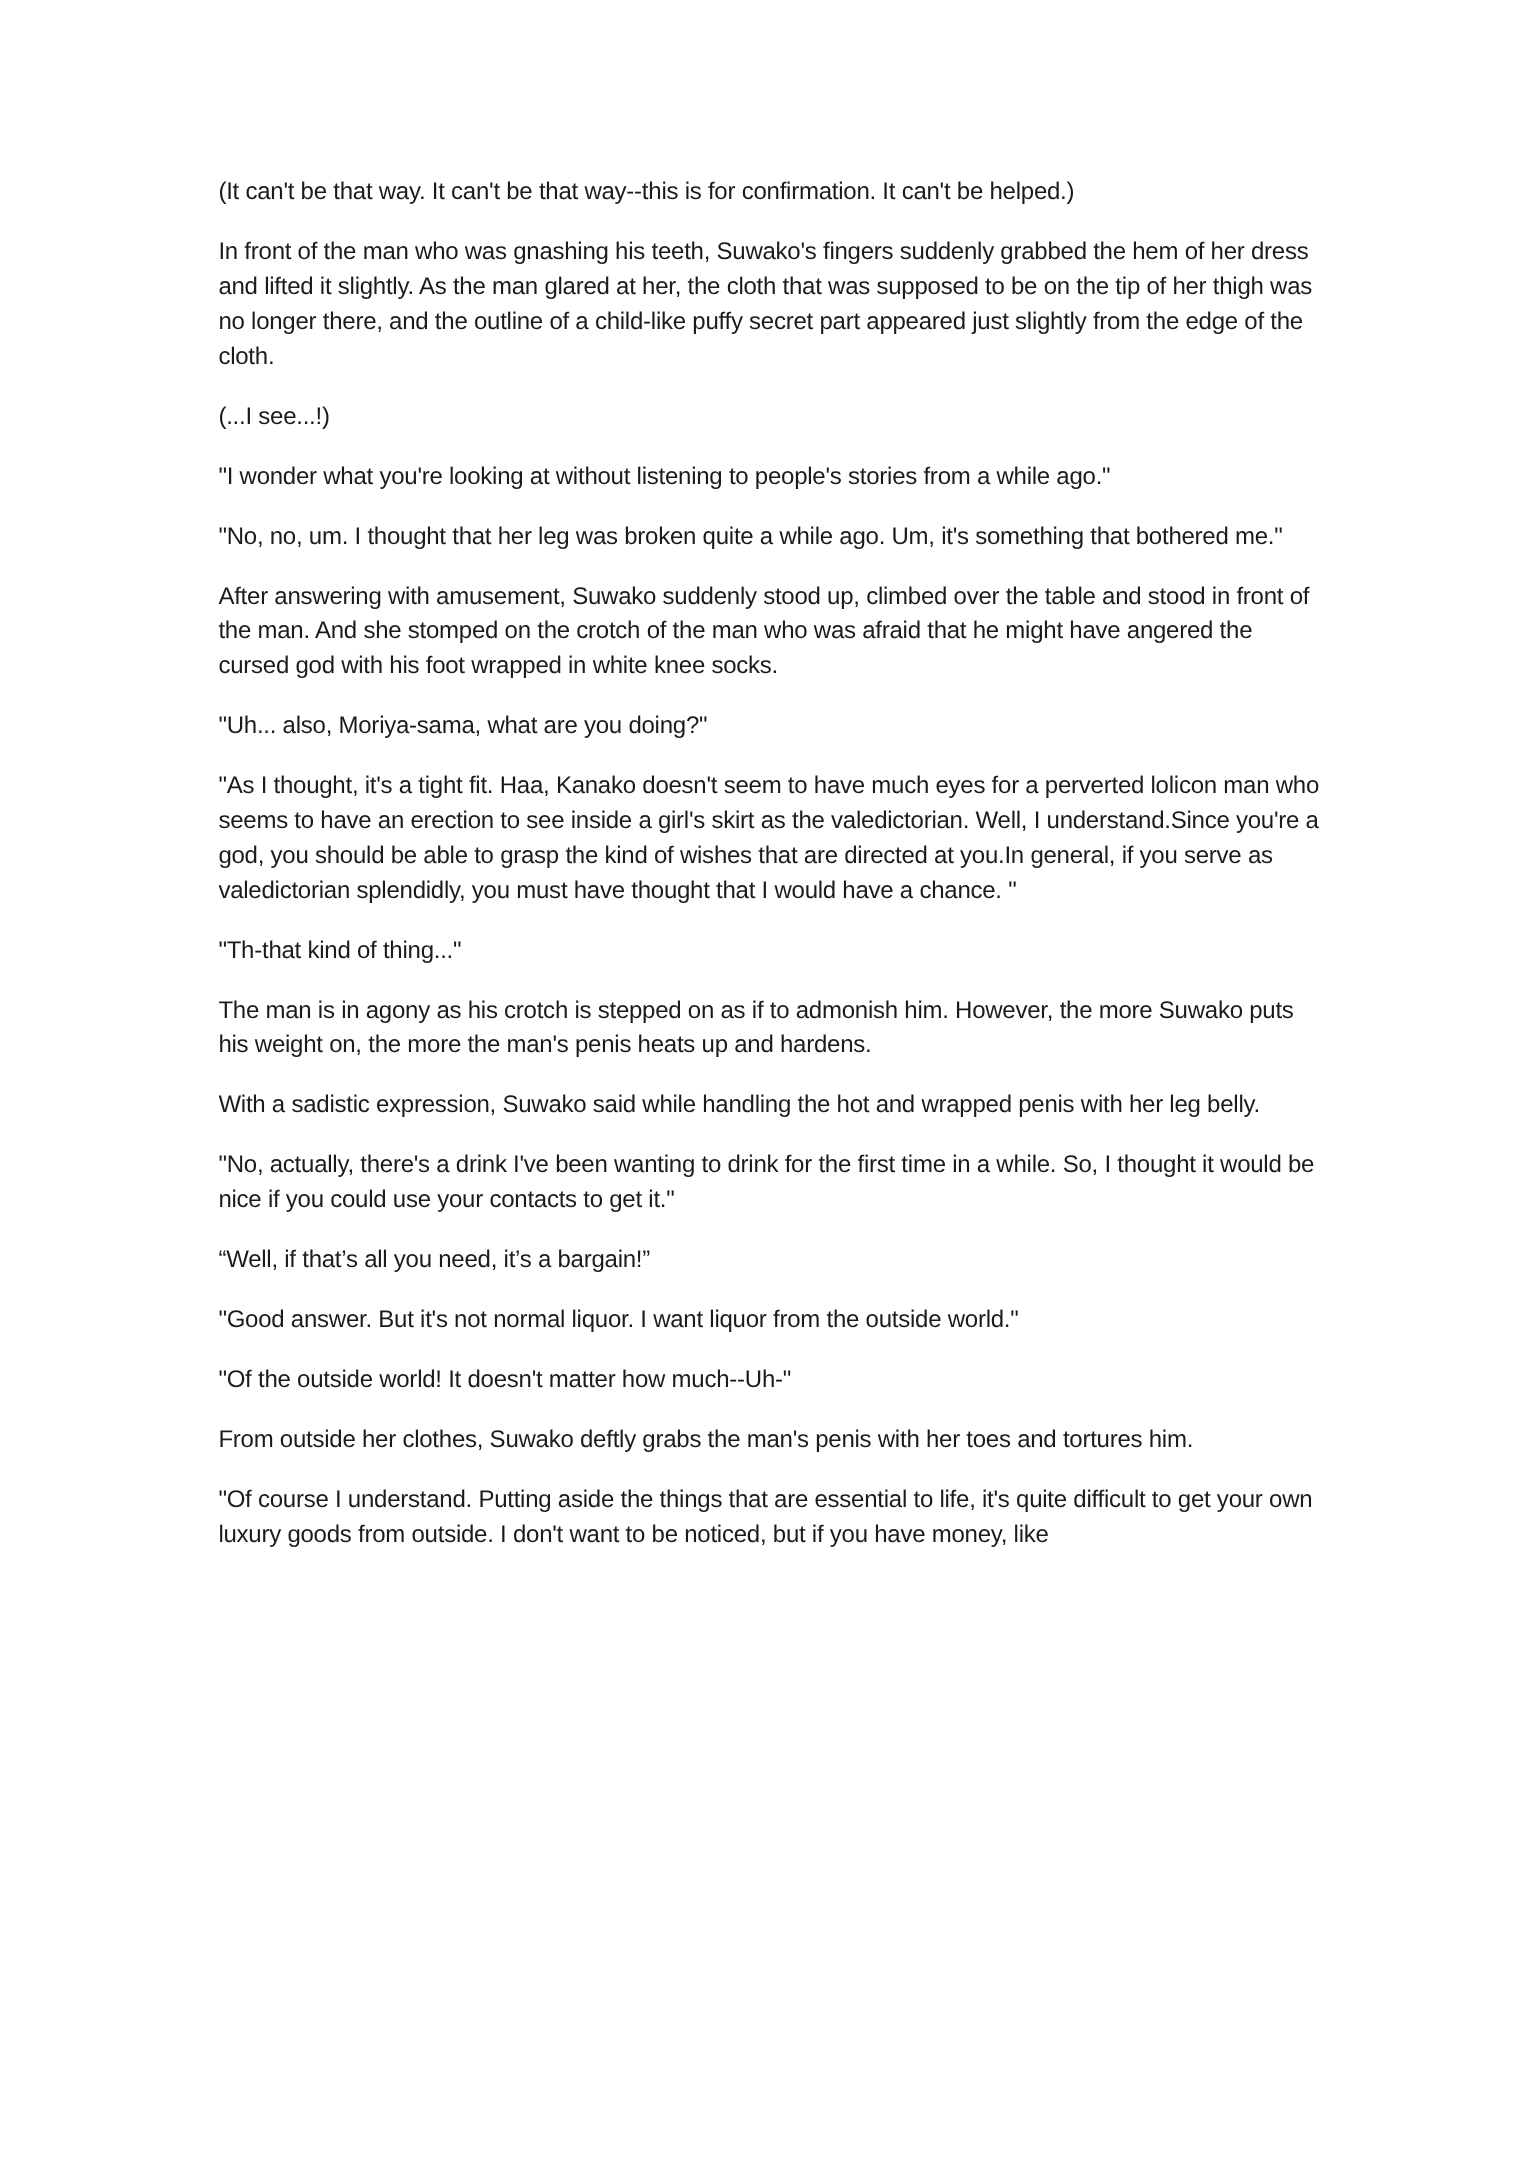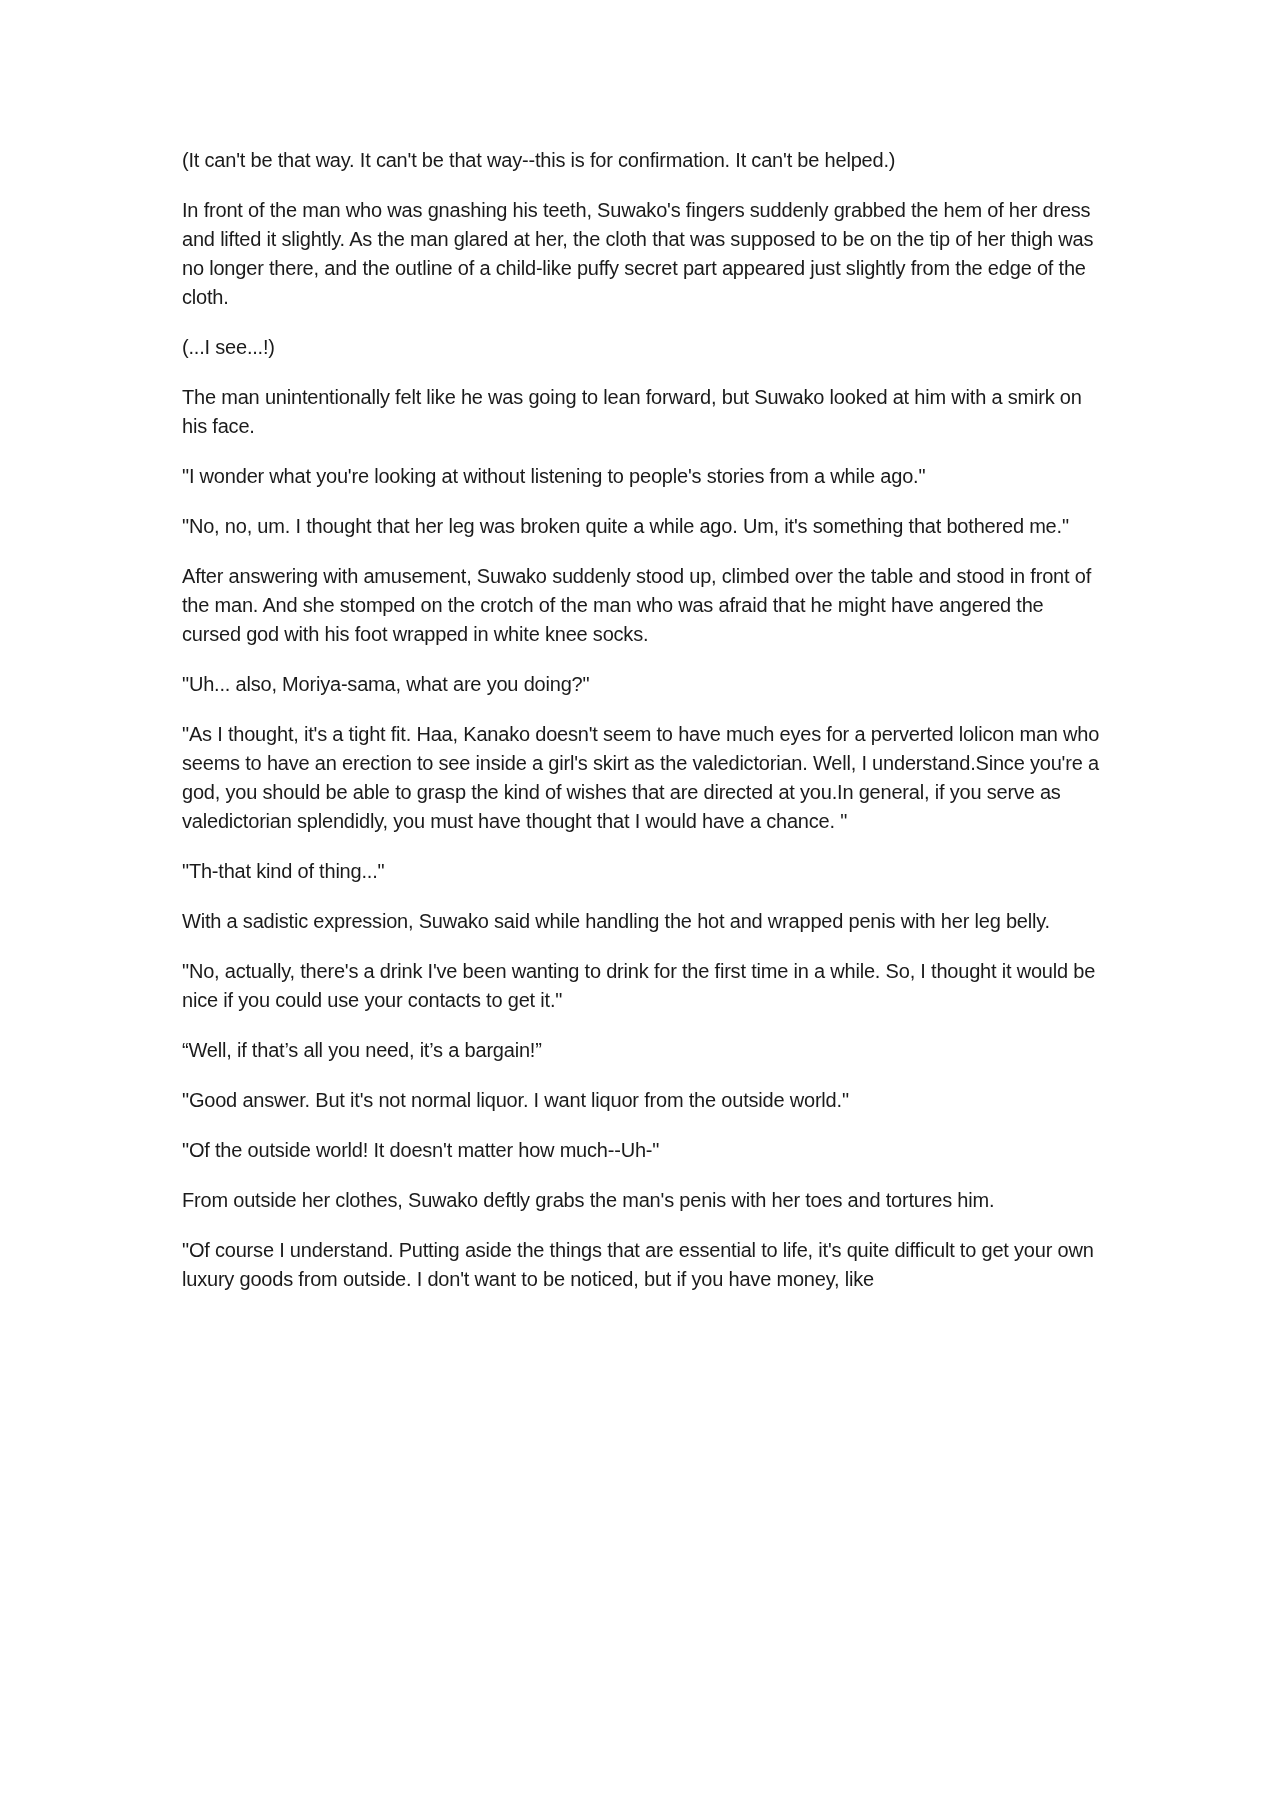--- a/index.html
+++ b/index.html
@@ -32,27 +32,27 @@
     white-space: pre-wrap;
   }
 </style>
 </head>
 <body>
 
 <div class="page">
   <p>(It can't be that way. It can't be that way--this is for confirmation. It can't be helped.)</p>
   <p>In front of the man who was gnashing his teeth, Suwako's fingers suddenly grabbed the hem of her dress and lifted it slightly. As the man glared at her, the cloth that was supposed to be on the tip of her thigh was no longer there, and the outline of a child-like puffy secret part appeared just slightly from the edge of the cloth.</p>
   <p>(...I see...!)</p>
-  <p>The man unintentionally felt like he was going to lean forward, but Suwako looked at him with a smirk on his face.</p>
   <p>"I wonder what you're looking at without listening to people's stories from a while ago."</p>
   <p>"No, no, um. I thought that her leg was broken quite a while ago. Um, it's something that bothered me."</p>
   <p>After answering with amusement, Suwako suddenly stood up, climbed over the table and stood in front of the man. And she stomped on the crotch of the man who was afraid that he might have angered the cursed god with his foot wrapped in white knee socks.</p>
   <p>"Uh... also, Moriya-sama, what are you doing?"</p>
   <p>"As I thought, it's a tight fit. Haa, Kanako doesn't seem to have much eyes for a perverted lolicon man who seems to have an erection to see inside a girl's skirt as the valedictorian. Well, I understand.Since you're a god, you should be able to grasp the kind of wishes that are directed at you.In general, if you serve as valedictorian splendidly, you must have thought that I would have a chance. "</p>
   <p>"Th-that kind of thing..."</p>
+  <p>The man is in agony as his crotch is stepped on as if to admonish him. However, the more Suwako puts his weight on, the more the man's penis heats up and hardens.</p>
   <p>With a sadistic expression, Suwako said while handling the hot and wrapped penis with her leg belly.</p>
   <p>"No, actually, there's a drink I've been wanting to drink for the first time in a while. So, I thought it would be nice if you could use your contacts to get it."</p>
   <p>“Well, if that’s all you need, it’s a bargain!”</p>
   <p>"Good answer. But it's not normal liquor. I want liquor from the outside world."</p>
   <p>"Of the outside world! It doesn't matter how much--Uh-"</p>
   <p>From outside her clothes, Suwako deftly grabs the man's penis with her toes and tortures him.</p>
   <p>"Of course I understand. Putting aside the things that are essential to life, it's quite difficult to get your own luxury goods from outside. I don't want to be noticed, but if you have money, like</p>
 </div>
 
 </body></html>

